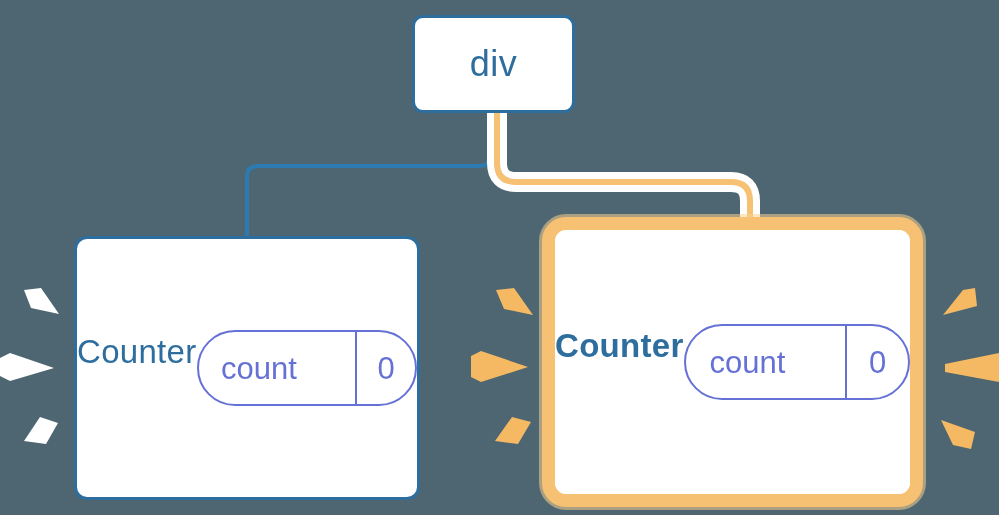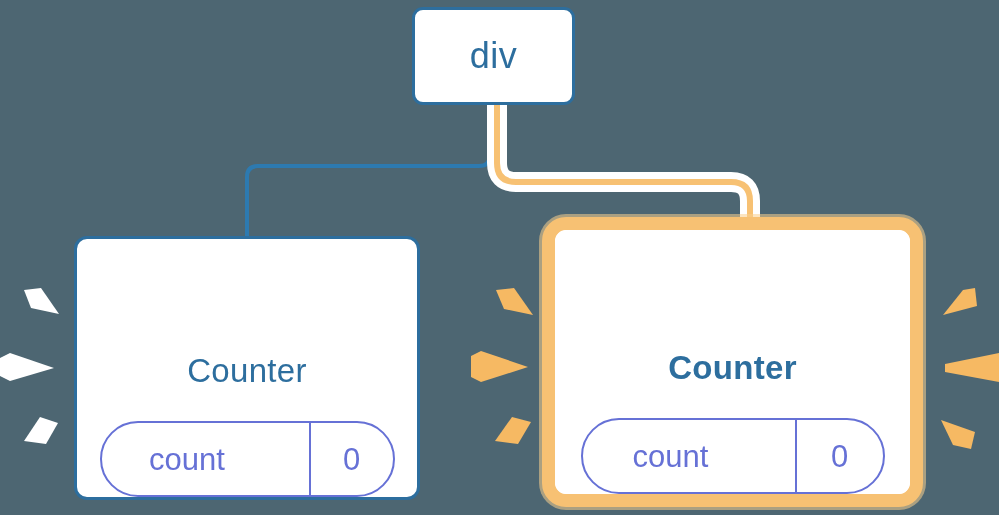--- a/index.html
+++ b/index.html
@@ -13,32 +13,32 @@
   #stage{position:absolute;left:0;top:0;width:999px;height:515px;}
   .layer{position:absolute;left:0;top:0;width:999px;height:515px;}
   #wires{z-index:1;}
   #rays{z-index:2;}
   #nodes{z-index:3;}
 
   .node{position:absolute;box-sizing:border-box;background:#ffffff;}
 
   
   #node-div{
-    left:412px;top:7px;width:163px;height:98px;
+    left:412px;top:15px;width:163px;height:98px;
     border:3px solid #2d6e9e;
     border-radius:11px;
     display:flex;align-items:center;justify-content:center;
   }
   #node-div .node-title{
     color:#2d6e9e;font-size:36px;font-weight:400;letter-spacing:.5px;line-height:1;
   }
 
   
   .counter{
-    display:flex;flex-direction:column;align-items:center;justify-content:flex-end;
+    display:flex;flex-direction:row;align-items:center;justify-content:flex-start;
   }
   #node-counter-left{
     left:74px;top:236px;width:346px;height:264px;
     border:3px solid #2d6e9e;border-radius:13px;
   }
   #node-counter-right-wrap{
     position:absolute;left:542px;top:217px;width:381px;height:290px;
     box-sizing:border-box;
     border:13px solid #f7c173;
     border-radius:24px;

